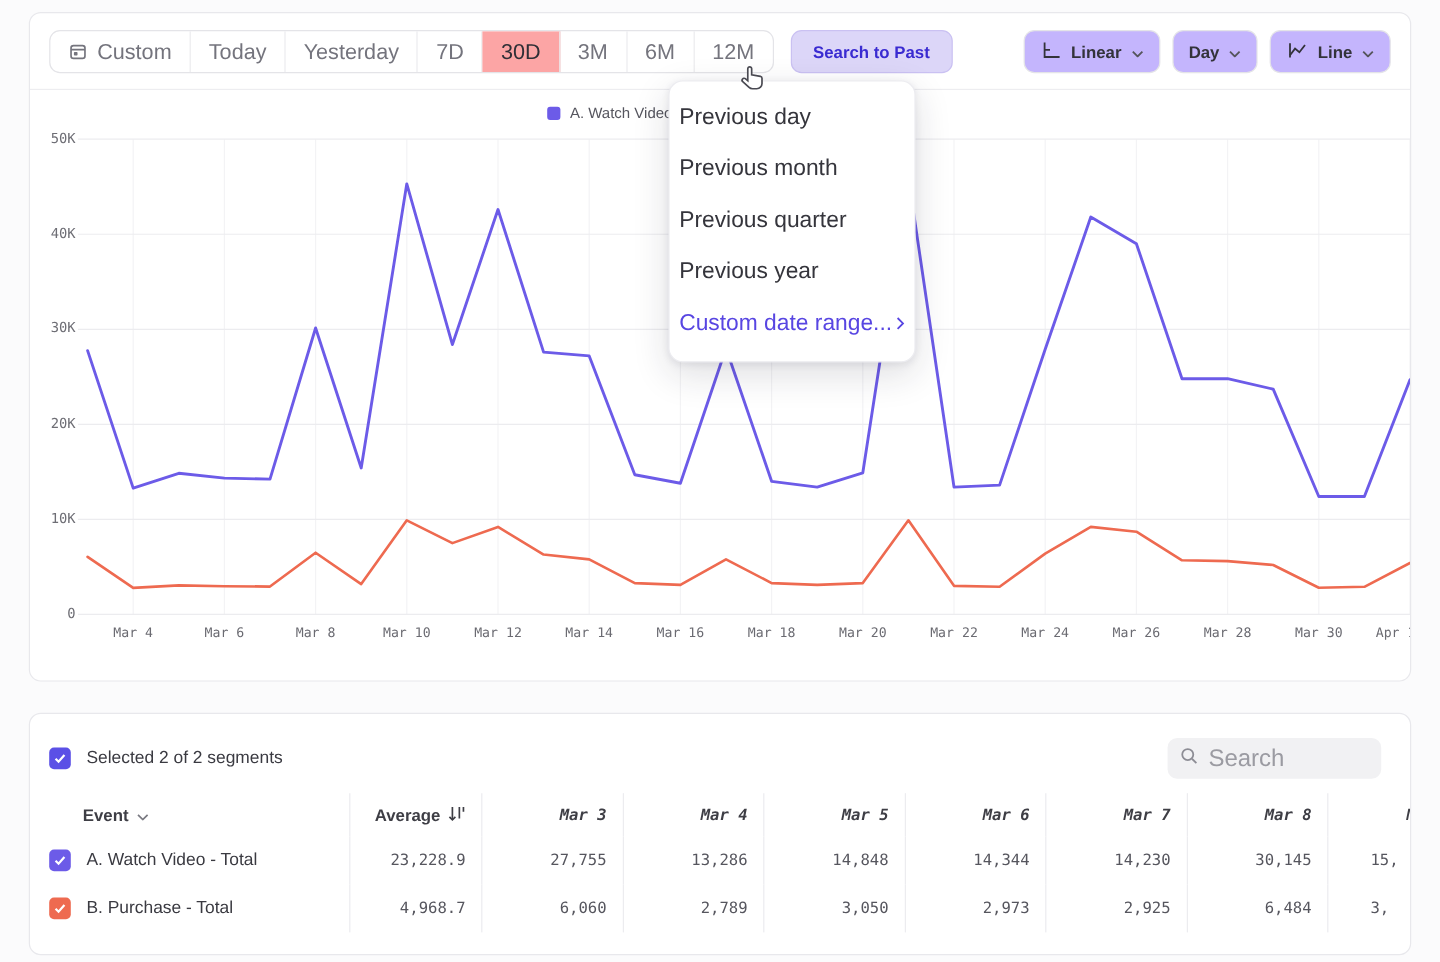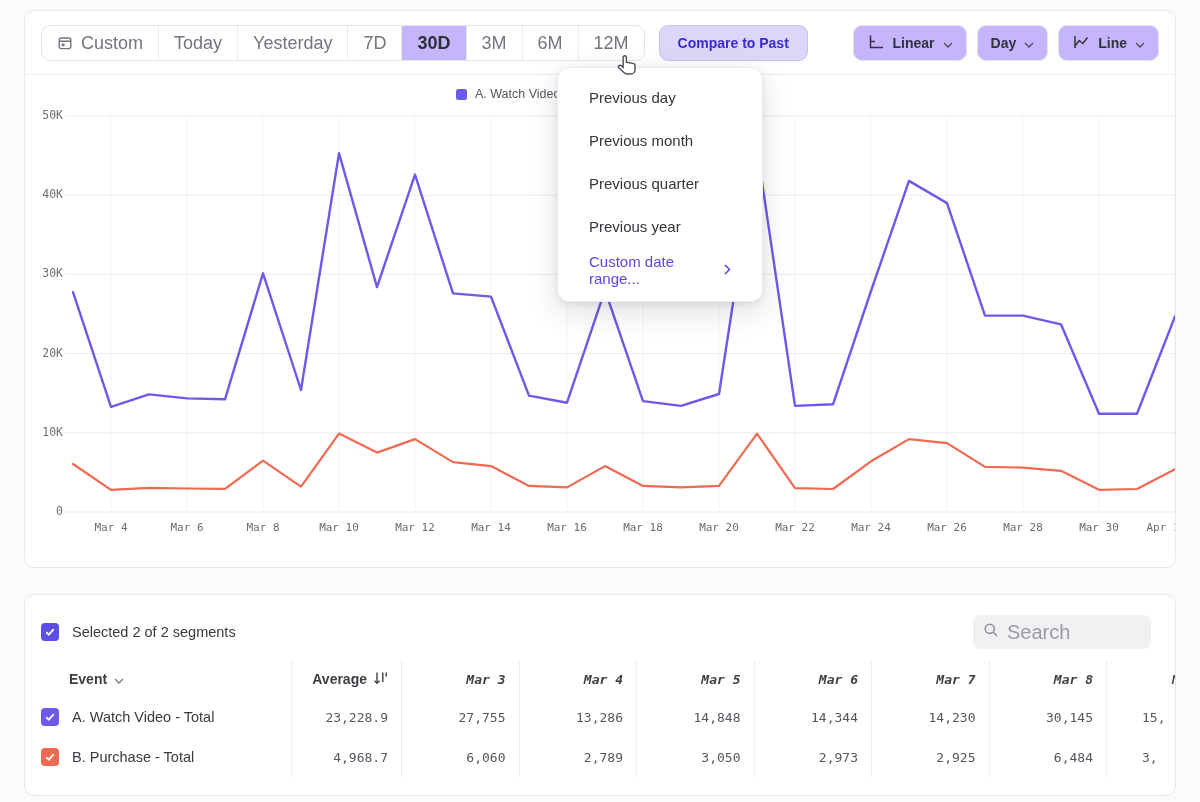--- a/index.html
+++ b/index.html
@@ -25,21 +25,21 @@
   .seg-group {
     display:flex; align-items:stretch; height:36px;
     border:1px solid #e4e4e8; border-radius:9px; overflow:hidden; background:#fff;
   }
   .seg {
     display:flex; align-items:center; gap:8px;
     padding:0 15px; font-size:18px; color:#74747d;
     border-right:1px solid #ebebee; cursor:pointer; white-space:nowrap;
   }
   .seg:last-child { border-right:none; }
-  .seg.selected { background:#c4b5fd; color:#2f2f36; font-weight:bold; }
+  .seg.selected { background:#fca5a5; color:#2f2f36; font-weight:normal; }
   .cal-icon { display:inline-flex; }
   .compare-btn {
     margin-left:14px; height:36px; padding:0 18px;
     display:flex; align-items:center;
     background:#dcd6f8; border:1px solid #cac1f2; border-radius:9px;
     color:#3a2bd1; font-size:14px; font-weight:bold; cursor:pointer; white-space:nowrap;
   }
   .right-btns { margin-left:auto; display:flex; gap:10px; }
   .tool-btn {
     height:36px; padding:0 13px; display:flex; align-items:center; gap:8px;
@@ -68,21 +68,21 @@
 
   
   #compare-menu {
     position:absolute; left:532px; top:56px; width:206px;
     background:#fff; border:1px solid #ececf0; border-radius:12px;
     box-shadow:0 10px 30px rgba(25,25,50,.14), 0 2px 6px rgba(25,25,50,.08);
     padding:8px 0 10px 0; z-index:10;
   }
   .menu-item {
     height:43px; display:flex; align-items:center;
-    padding:0 31px; font-size:15px; color:#35353c; cursor:pointer;
+    padding:0 8px; font-size:19px; color:#35353c; cursor:pointer;
   }
   .menu-item.custom { color:#5846e2; justify-content:space-between; }
 
   
   #cursor { position:absolute; left:590px; top:42px; z-index:20; }
 
   
   .segments-bar { display:flex; align-items:center; height:42px; padding:0 16px; }
   .checkbox {
     width:18px; height:18px; border-radius:4px;
@@ -157,21 +157,21 @@
         </div>
       <div class="seg">
           <span>6M</span>
         </div>
       <div class="seg">
           <span>12M</span>
         </div>
     </div>
 
     <div class="compare-btn">
-      <span>Compare to Past</span>
+      <span>Search to Past</span>
     </div>
 
     <div class="right-btns">
       <div class="tool-btn">
         <span>
           <svg width="18" height="16" viewBox="0 0 18 16" fill="none" stroke="#33333a" stroke-width="1.5">
             <path d="M3.5 1.5 V13.5 H16"></path>
             <path d="M3.5 7.5 H8"></path>
           </svg>
         </span>

